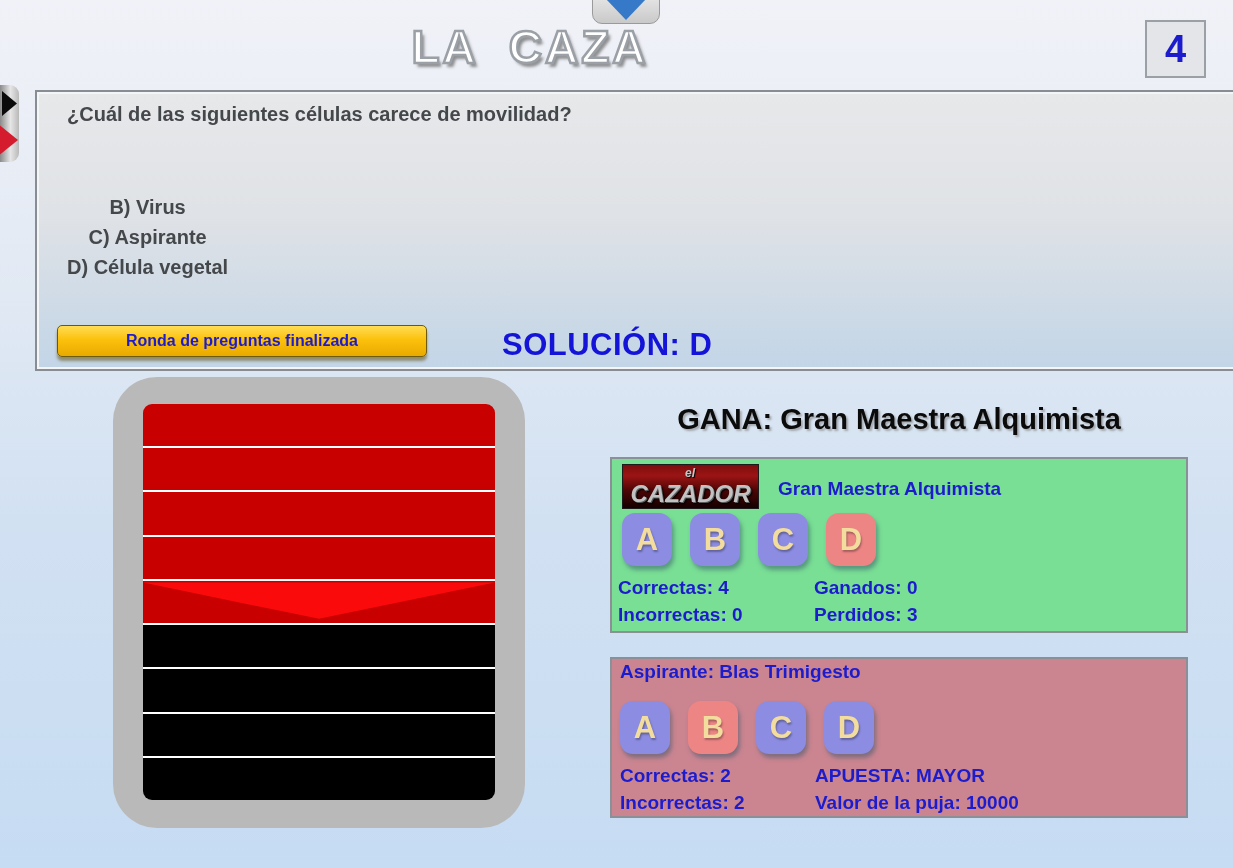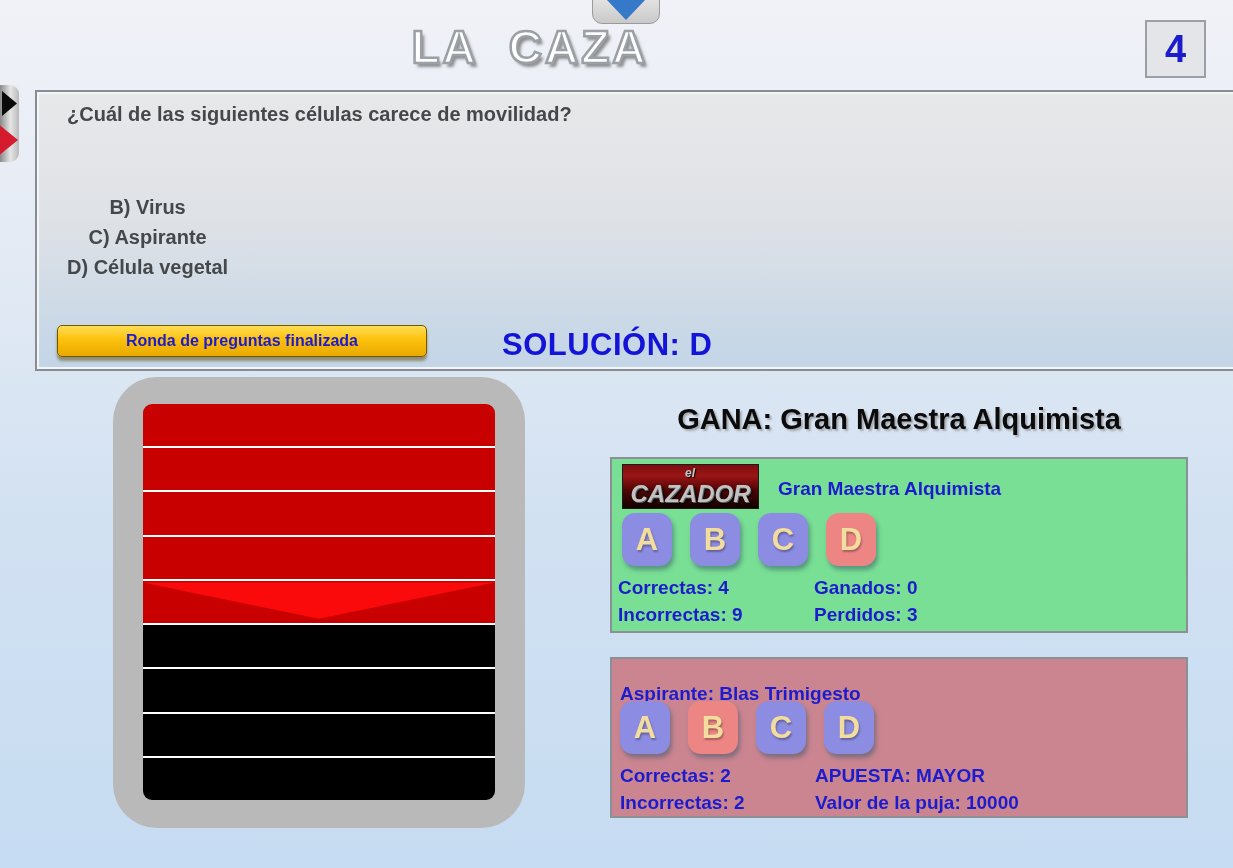--- a/index.html
+++ b/index.html
@@ -107,21 +107,21 @@
     border:1px solid #1c1c1c;display:flex;align-items:center;justify-content:center;
     overflow:hidden;
     flex-direction:column;
   }
   .logo .el{font-size:12px;font-weight:bold;font-style:italic;color:#c6c6c6;margin-right:1px;
     text-shadow:1px 1px 1px #000;}
   .logo .caz{font-size:24px;font-weight:bold;font-style:italic;color:#c2c2c2;letter-spacing:0;
     text-shadow:1px 1px 0 #5a5a5a,2px 2px 2px #000;}
   .hunter-name{position:absolute;left:158px;top:19px;font-size:19px;font-weight:bold;
     color:var(--accent-blue,#1c1ccd);margin-left:8px;}
-  .challenger-name{position:absolute;left:8px;top:24px;font-size:19px;font-weight:bold;
+  .challenger-name{position:absolute;left:8px;top:2px;font-size:19px;font-weight:bold;
     color:var(--accent-blue,#1c1ccd);}
   .answers-row{position:absolute;display:flex;gap:18px;}
   .hunter-answers{left:10px;top:54px;}
   .challenger-answers{left:8px;top:42px;}
   .ans{
     width:50px;height:53px;border:none;border-radius:13px;
     background:var(--answer-normal,#8c8ce2);
     color:var(--answer-letter,#f2dc9e);font-family:"Liberation Sans",sans-serif;
     font-size:31px;font-weight:bold;line-height:1;
     display:flex;align-items:center;justify-content:center;
@@ -192,21 +192,21 @@
       <span class="caz">CAZADOR</span>
     </div>
     <div class="hunter-name">Gran Maestra Alquimista</div>
     <div class="answers-row hunter-answers">
         <button class="ans normal">A</button>
         <button class="ans normal">B</button>
         <button class="ans normal">C</button>
         <button class="ans highlight">D</button>
       </div>
     <div class="stat h-correct">Correctas: 4</div>
-    <div class="stat h-incorrect">Incorrectas: 9</div>
+    <div class="stat h-incorrect">Incorrectas: 0</div>
     <div class="stat h-won">Ganados: 0</div>
     <div class="stat h-lost">Perdidos: 3</div>
   </div>
 
   <div class="panel challenger-panel">
     <div class="challenger-name">Aspirante: Blas Trimigesto</div>
     <div class="answers-row challenger-answers">
         <button class="ans normal">A</button>
         <button class="ans highlight">B</button>
         <button class="ans normal">C</button>

